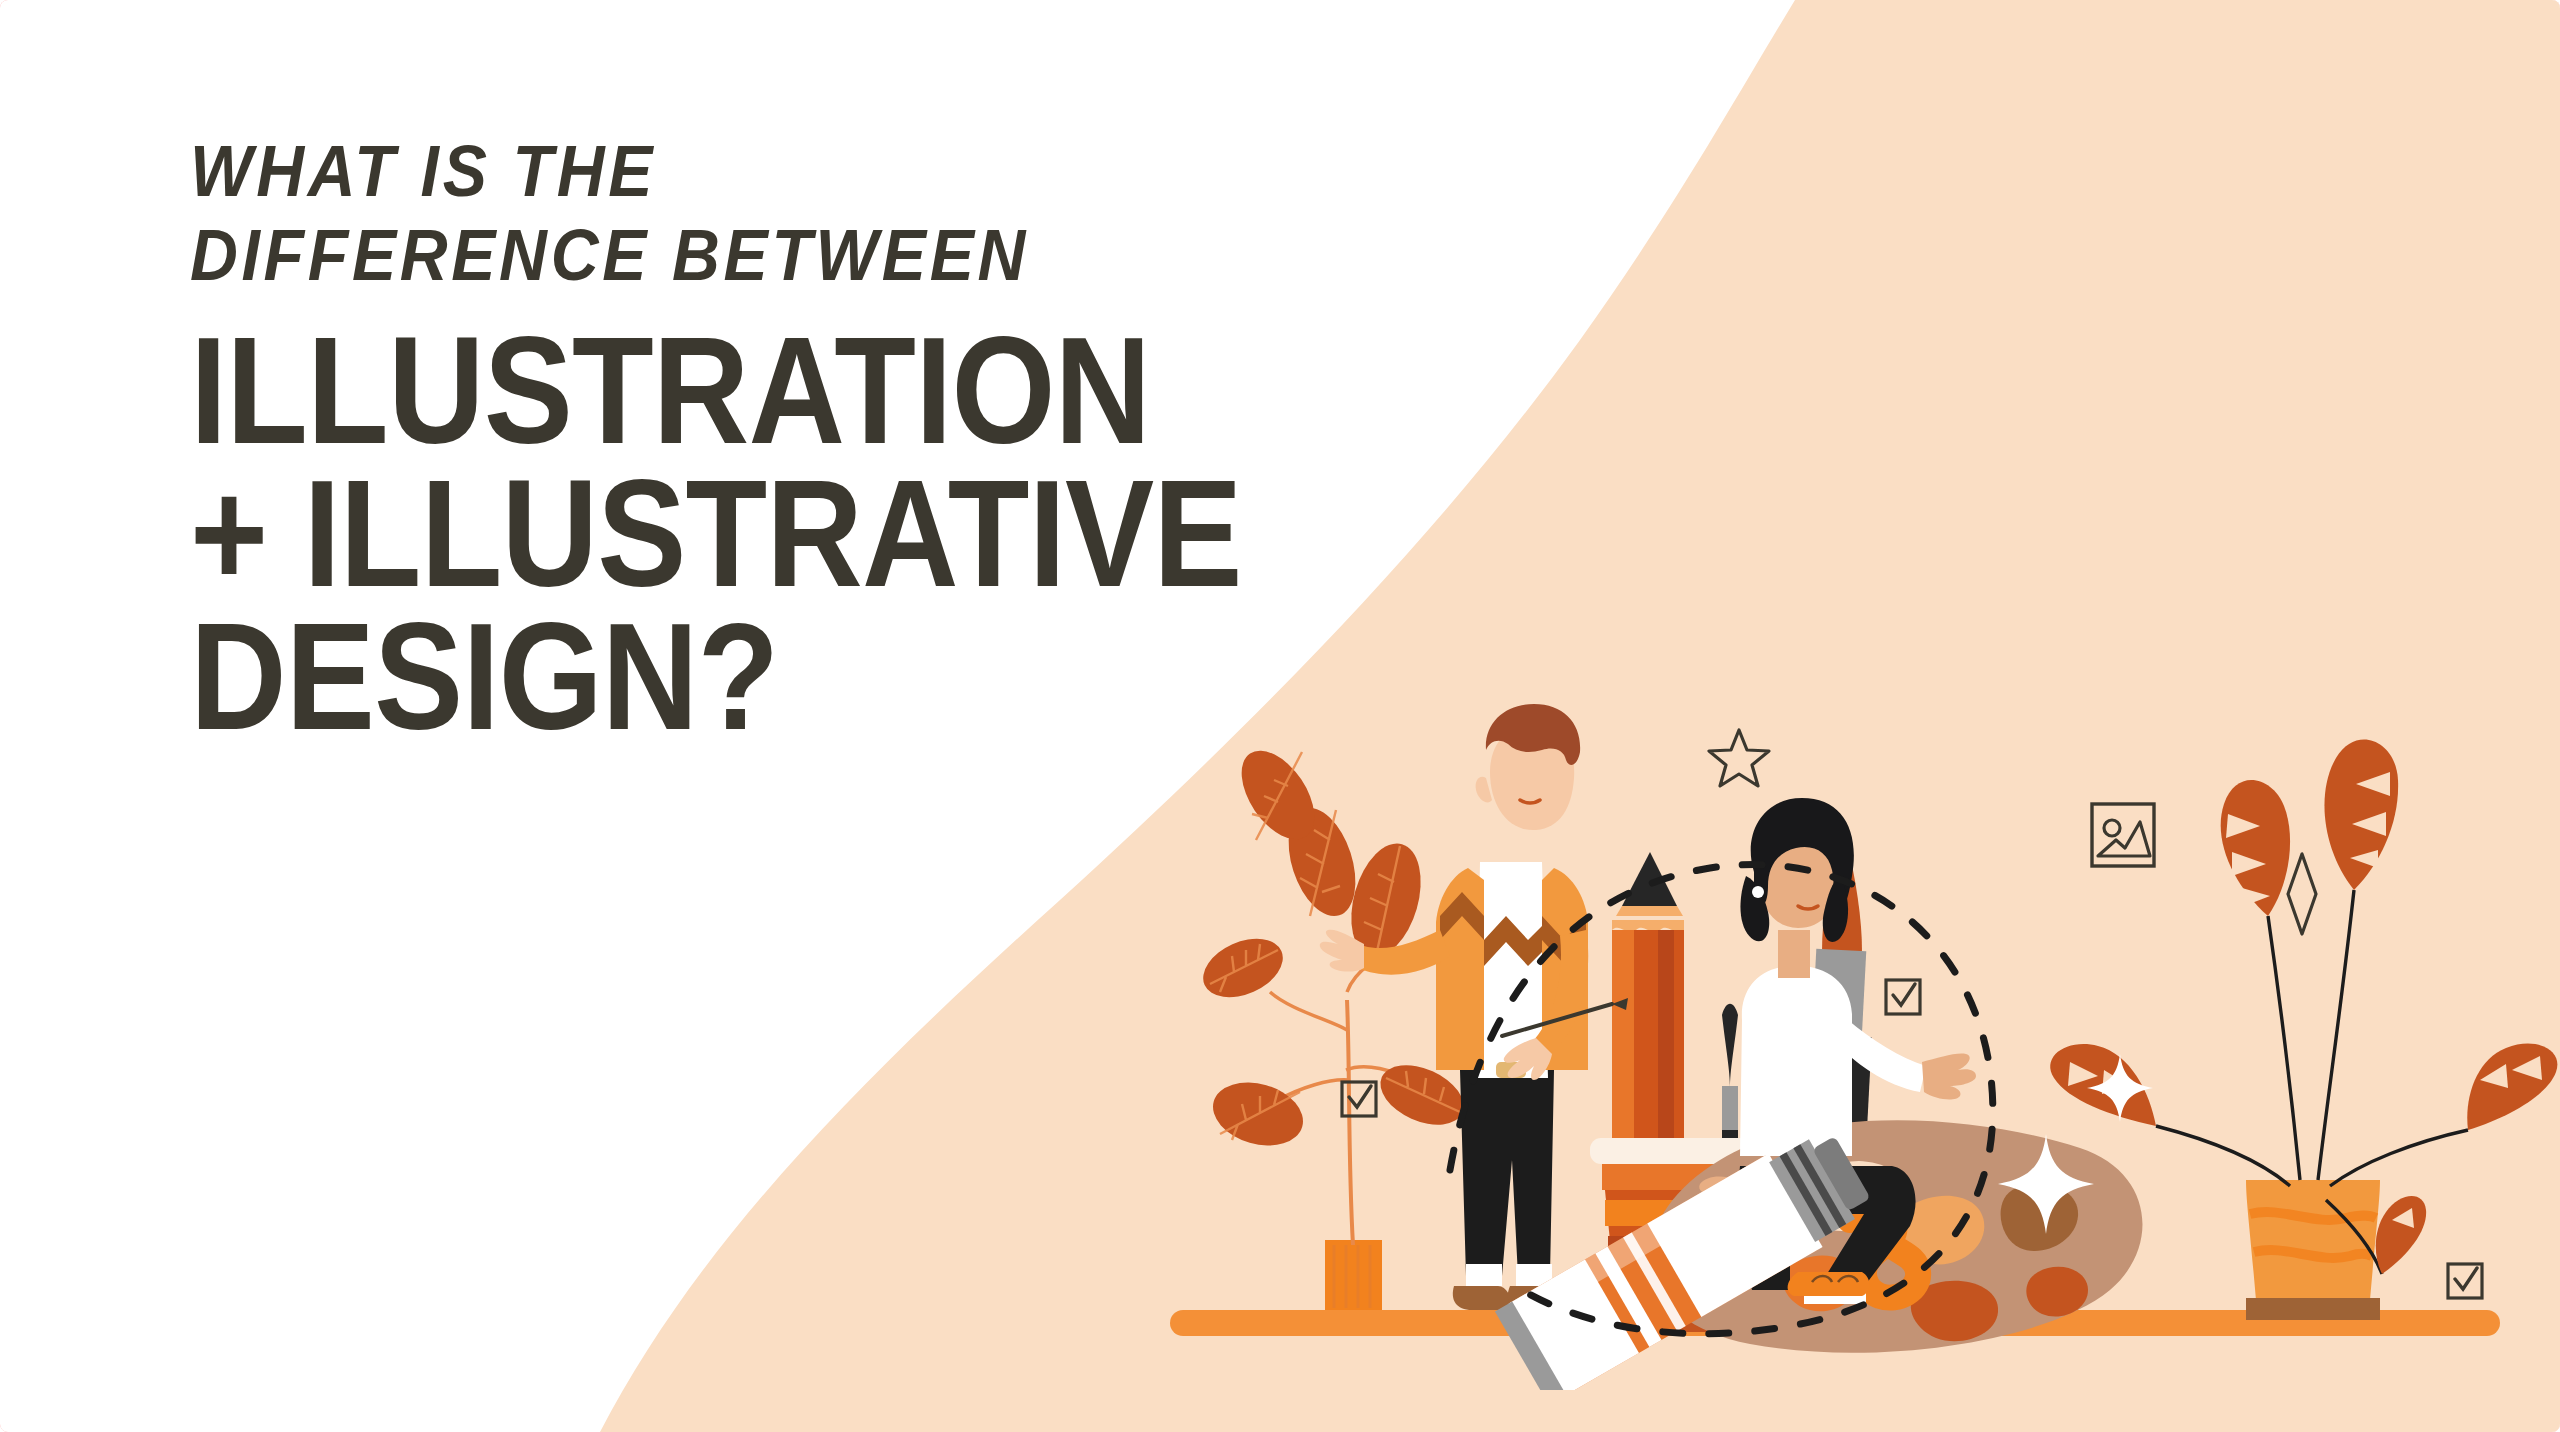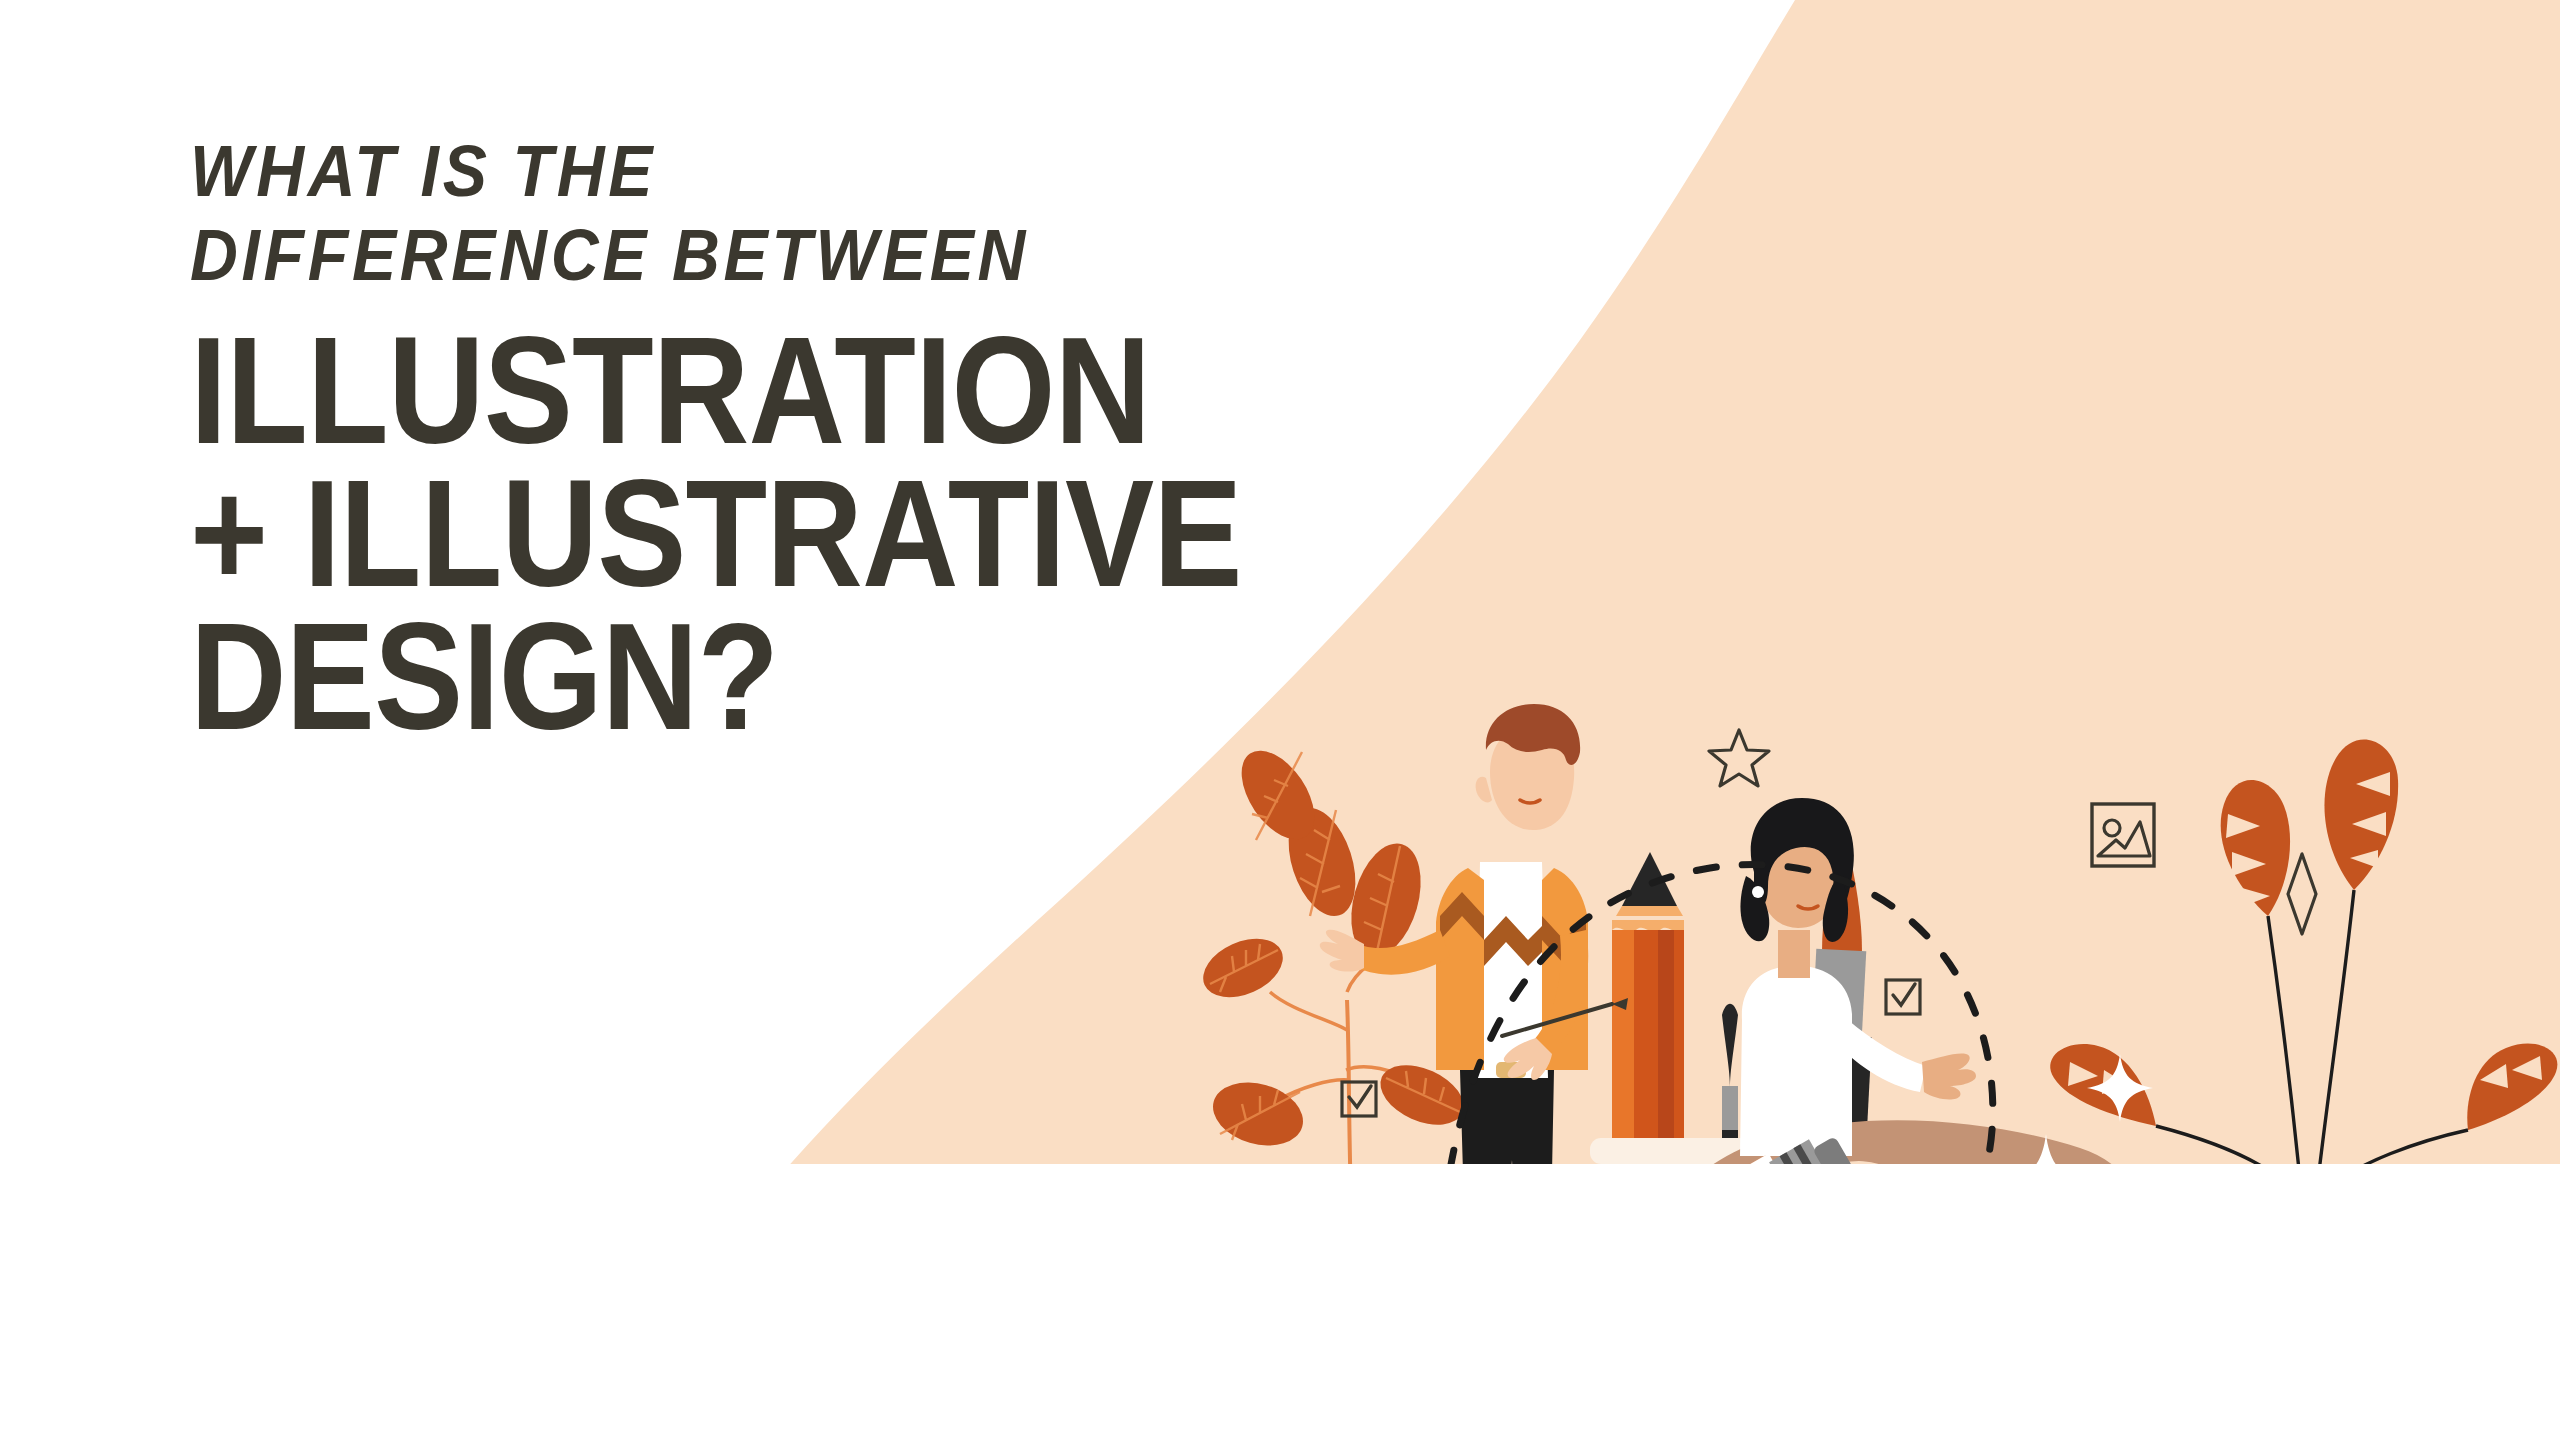--- a/index.html
+++ b/index.html
@@ -1,21 +1,22 @@
 <!DOCTYPE html>
 <html><head>
 <meta charset="utf-8">
 <style>
   html,body{margin:0;padding:0;background:#fff;}
   #stage{
     position:relative;
-    width:2560px;height:1164px;
+    width:2560px;height:1432px;
     background:#fca5a5;
     overflow:hidden;
     font-family:"Liberation Sans", sans-serif;
+    border-radius:8px;
   }
   #bgsvg{position:absolute;inset:0;width:2560px;height:1432px;}
   #illo{position:absolute;left:1150px;top:600px;width:1410px;height:790px;}
 
   .text-block{
     position:absolute;
     left:190px; top:130px;
     width:1400px;
   }
   .kicker{

